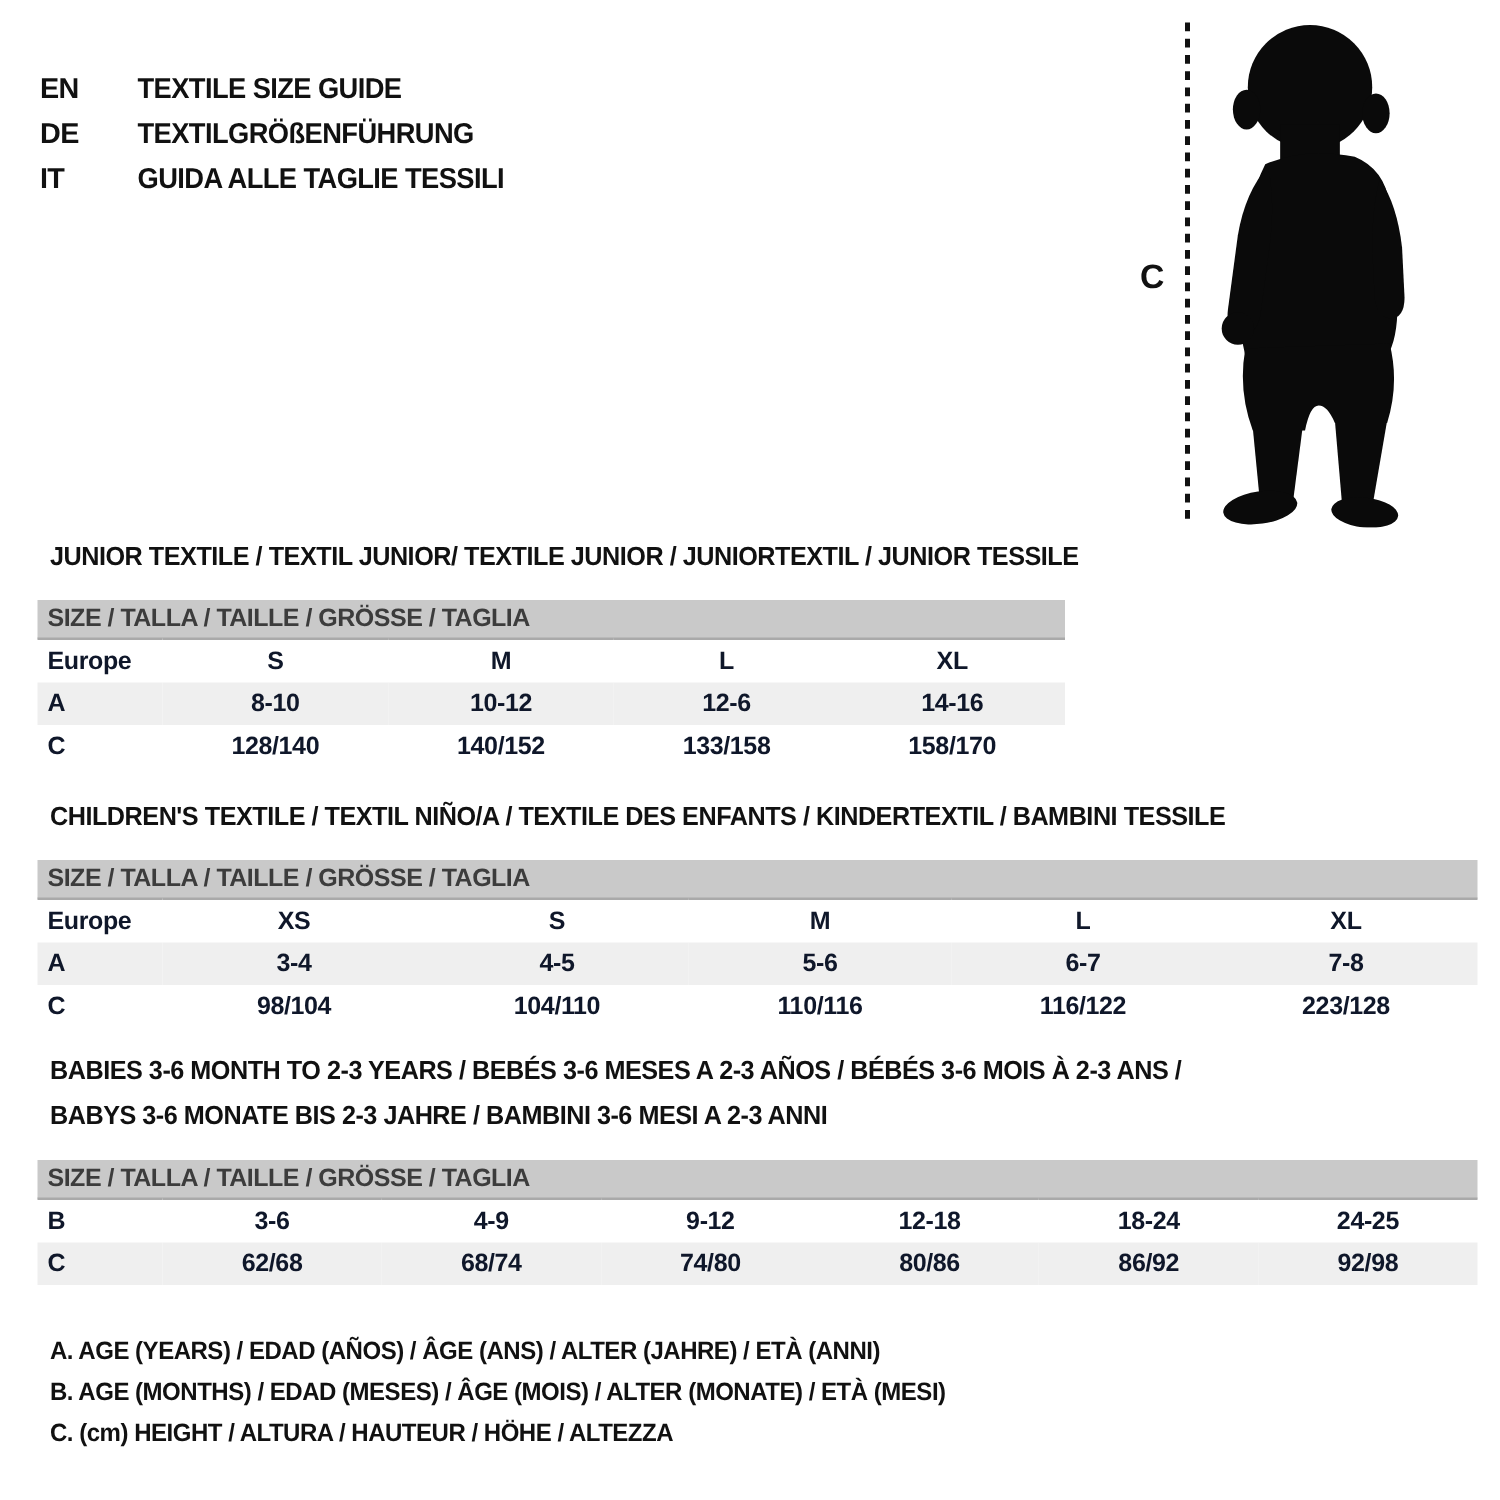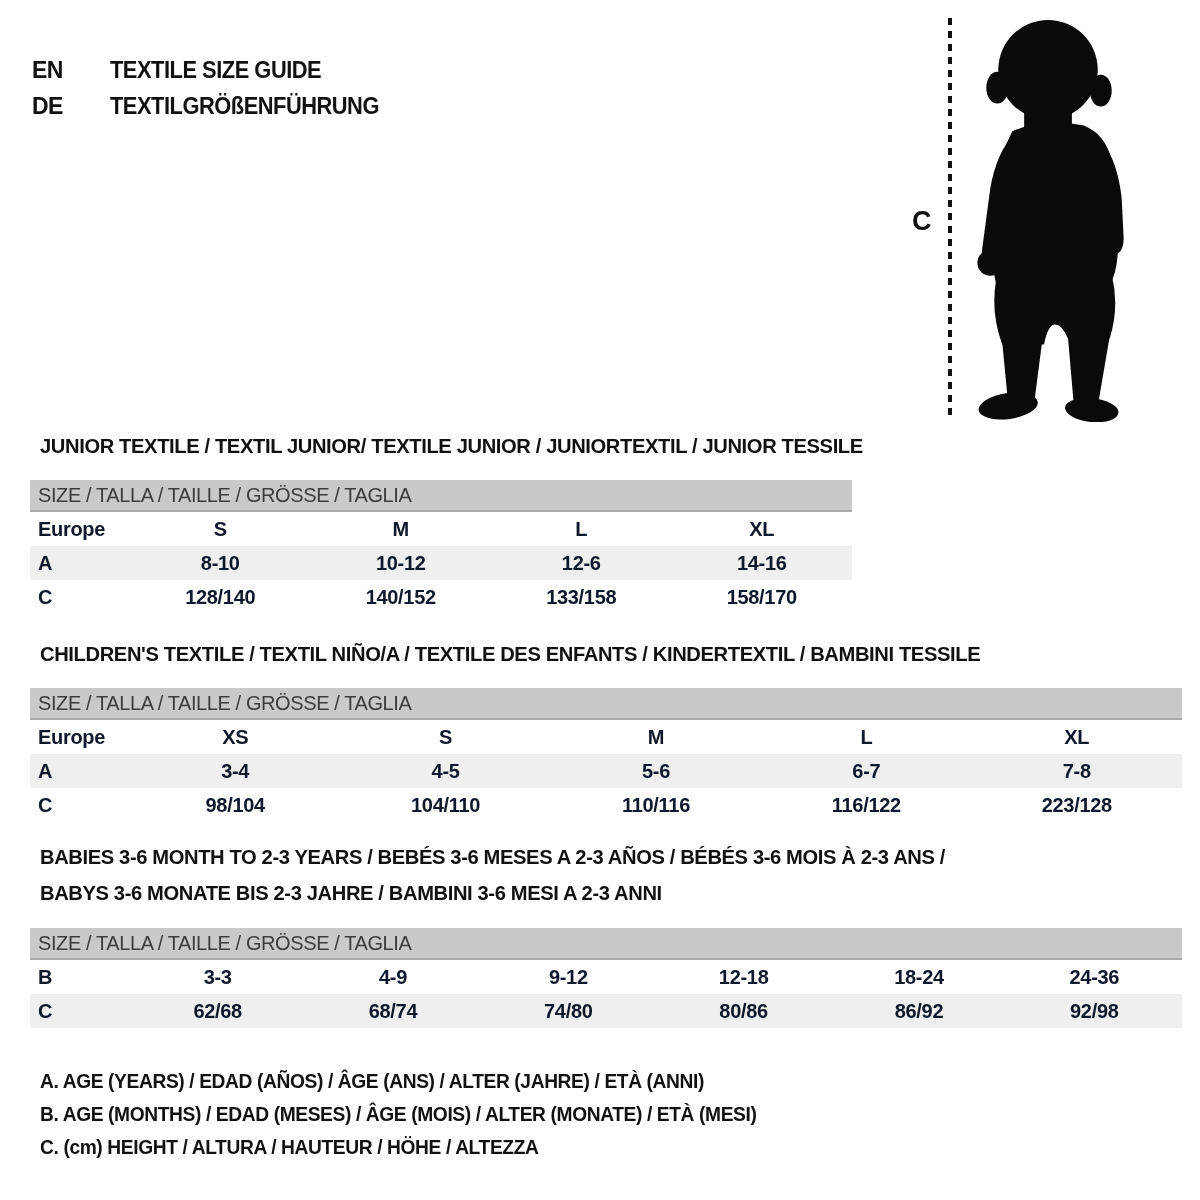--- a/index.html
+++ b/index.html
@@ -27,21 +27,21 @@
     font-size:21px;font-weight:bold;letter-spacing:-0.4px;
     transform:scaleX(0.96);transform-origin:0 50%;
     white-space:nowrap;
   }
   
   .size-table{position:absolute;left:30px;border-collapse:collapse;table-layout:fixed;}
   .size-table .bar th{
     background:#c9c9c9;
     border-bottom:2px solid #a9a9a9;
     height:30px;
-    font-size:20px;font-weight:normal;color:#3c3c3c;
+    font-size:20px;font-weight:bold;color:#3c3c3c;
     text-align:left;padding:0 0 0 8px;letter-spacing:-0.4px;white-space:nowrap;
   }
   .size-table td{
     height:34px;font-size:20px;font-weight:bold;letter-spacing:-0.3px;
     text-align:center;padding:0;color:#0f172a;
   }
   .size-table td.rowlabel{text-align:left;padding-left:8px;}
   .size-table tr.alt td{background:#efefef;}
   .w-junior{width:822px;}
   .w-wide{width:1152px;}
@@ -61,20 +61,24 @@
 
   <div class="lang-block">
     <div class="lang-row">
       <span class="lang-code">EN</span>
       <span class="lang-label">TEXTILE SIZE GUIDE</span>
     </div>
     <div class="lang-row">
       <span class="lang-code">DE</span>
       <span class="lang-label">TEXTILGRÖßENFÜHRUNG</span>
     </div>
+    <div class="lang-row">
+      <span class="lang-code">IT</span>
+      <span class="lang-label">GUIDA ALLE TAGLIE TESSILI</span>
+    </div>
   </div>
 
   <div class="figure-area">
     <span class="figure-c">C</span>
     <svg class="dash-line" width="8" height="404" viewBox="0 0 8 404">
       <line x1="4" y1="2" x2="4" y2="402" stroke="#111" stroke-width="4" stroke-dasharray="7 6"></line>
     </svg>
     <svg class="toddler" width="196" height="408" viewBox="0 0 196 410">
       <g fill="#0a0a0a">
 
@@ -190,26 +194,26 @@
         <col>
         <col>
         <col>
       </colgroup>
     <tbody>
         <tr class="bar">
       <th colspan="7">SIZE / TALLA / TAILLE / GRÖSSE / TAGLIA</th>
     </tr>
     <tr>
       <td class="rowlabel">B</td>
-      <td>3-3</td>
+      <td>3-6</td>
       <td>4-9</td>
       <td>9-12</td>
       <td>12-18</td>
       <td>18-24</td>
-      <td>24-36</td>
+      <td>24-25</td>
     </tr>
     <tr class="alt">
       <td class="rowlabel">C</td>
       <td>62/68</td>
       <td>68/74</td>
       <td>74/80</td>
       <td>80/86</td>
       <td>86/92</td>
       <td>92/98</td>
     </tr>

